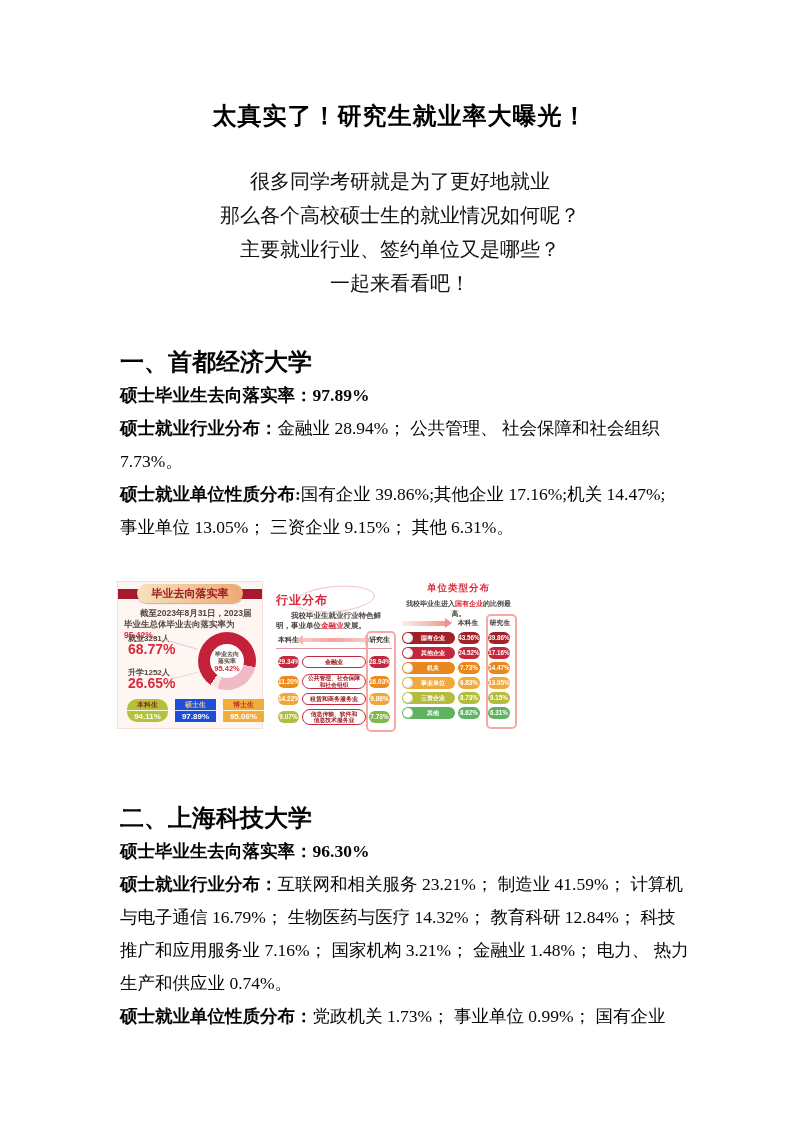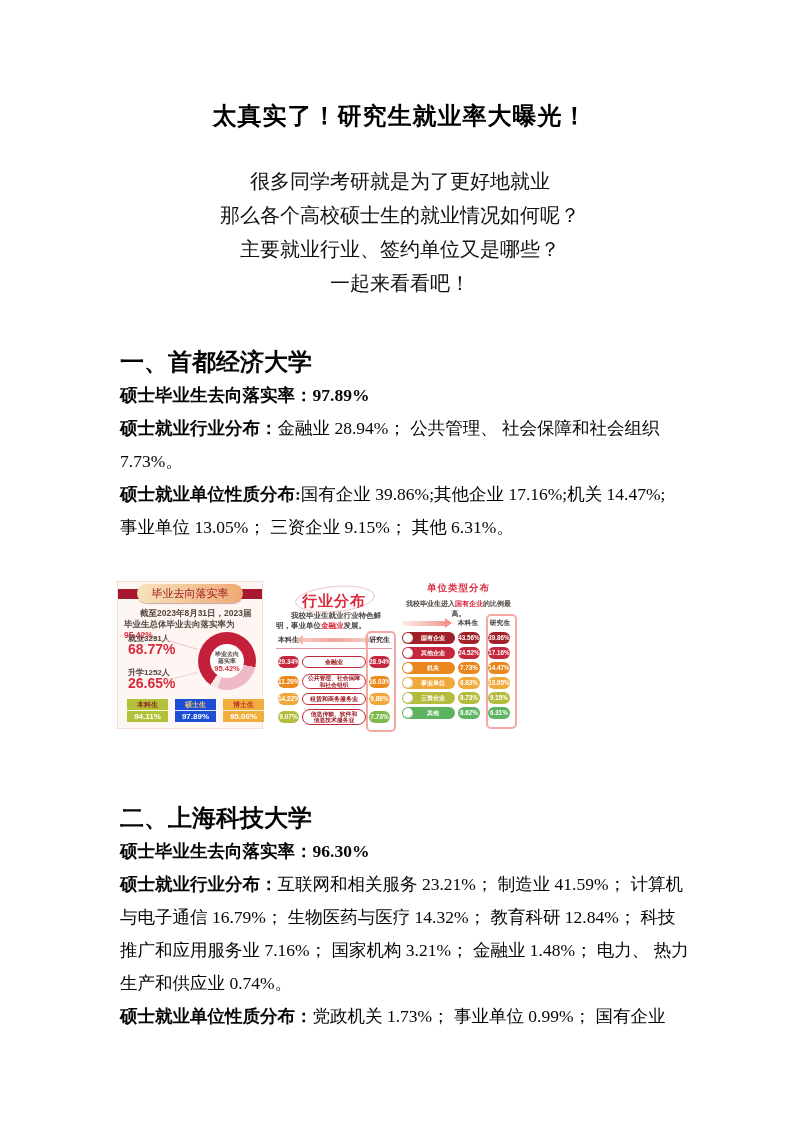--- a/index.html
+++ b/index.html
@@ -25,21 +25,21 @@
   
   .figure{position:absolute;left:117px;top:578px;width:398px;height:153px;
     font-family:"Liberation Sans", sans-serif;}
 
   
   .p1{position:absolute;left:0;top:3px;width:146px;height:148px;background:#fdf6f2;
       border:1px solid #f4ded6;box-sizing:border-box;}
   .p1-ribbon{position:absolute;top:7px;left:0;width:144px;height:10px;background:#a6192e;}
   .p1-banner{position:absolute;top:2px;left:19px;width:106px;height:19px;border-radius:10px;
       background:linear-gradient(90deg,#f7e3bd,#efa873);display:flex;align-items:center;
-      justify-content:center;font-size:11px;font-weight:400;color:#9c1b24;
+      justify-content:center;font-size:11px;font-weight:700;color:#9c1b24;
       box-shadow:0 1px 1px rgba(120,20,30,.35);}
   .p1-desc{position:absolute;top:26px;left:6px;width:132px;font-size:8.5px;font-weight:700;
       color:#574440;line-height:11px;text-indent:16px;}
   .p1-desc .red{color:#d92b3c;}
   .p1-stat{position:absolute;left:10px;font-size:8px;font-weight:700;color:#574440;line-height:10px;}
   .p1-stat .pct{color:#d92b3c;font-size:14px;}
   .stat-a{top:52px;}
   .stat-b{top:86px;}
   .leader{position:absolute;height:1px;background:#eec6cf;}
   .leader-a{top:62px;left:46px;width:34px;transform:rotate(16deg);}
@@ -52,21 +52,21 @@
   .donut-inner .pct{color:#d92b3c;font-size:7.5px;}
   .badges{position:absolute;left:9px;top:117px;display:flex;gap:7px;}
   .badge{width:41px;text-align:center;}
   .badge-label{font-size:7px;font-weight:800;line-height:11px;border-bottom:1px solid rgba(255,255,255,.85);}
   .badge-value{font-size:8px;font-weight:700;color:#fff;line-height:11px;}
 
   
   .p2{position:absolute;left:159px;top:0;width:116px;height:153px;}
   .p2-oval{position:absolute;top:8px;left:19px;width:78px;height:24px;border:1px solid #f3c3c6;
       border-radius:50%;transform:rotate(-5deg);}
-  .p2-title{position:absolute;top:14px;left:0;width:100%;text-align:center;font-size:15px;
+  .p2-title{position:absolute;top:14px;left:0;width:100%;text-align:left;font-size:12px;
       font-weight:800;color:#d92b3c;letter-spacing:1px;}
   .p2-desc{position:absolute;top:33px;left:0;width:116px;font-size:7.5px;font-weight:700;
       color:#4c4642;line-height:10px;text-indent:15px;}
   .p2-desc .red{color:#d92b3c;}
   .p2-header{position:absolute;top:57px;left:2px;width:112px;display:flex;align-items:center;
       font-size:7px;font-weight:800;color:#3f3a36;}
   .arrow2{flex:1;height:4px;margin:0 4px;background:linear-gradient(90deg,#f6c9c4,#f0a49c,#f6c9c4);
       position:relative;}
   .arrow2::before{content:"";position:absolute;left:-6px;top:-3px;border:5px solid transparent;
       border-right:6px solid #f3b7b1;border-left:0;}
@@ -151,21 +151,21 @@
     <div class="leader leader-a"></div>
     <div class="leader leader-b"></div>
     <div class="donut">
       <div class="donut-inner">
         <span>毕业去向</span>
         <span>落实率</span>
         <span class="pct">95.42%</span>
       </div>
     </div>
     <div class="badges">
-      <div class="badge" style="background-color: rgb(180, 194, 59);">
+      <div class="badge" style="background-color: rgb(180, 194, 59); border-radius: 10px;">
         <div class="badge-label" style="color: rgb(140, 42, 32);">本科生</div>
         <div class="badge-value">94.11%</div>
       </div>
       <div class="badge" style="background-color: #1d4ed8;">
         <div class="badge-label" style="color: rgb(237, 196, 115);">硕士生</div>
         <div class="badge-value">97.89%</div>
       </div>
       <div class="badge" style="background-color: rgb(241, 174, 61);">
         <div class="badge-label" style="color: rgb(195, 54, 43);">博士生</div>
         <div class="badge-value">95.06%</div>

